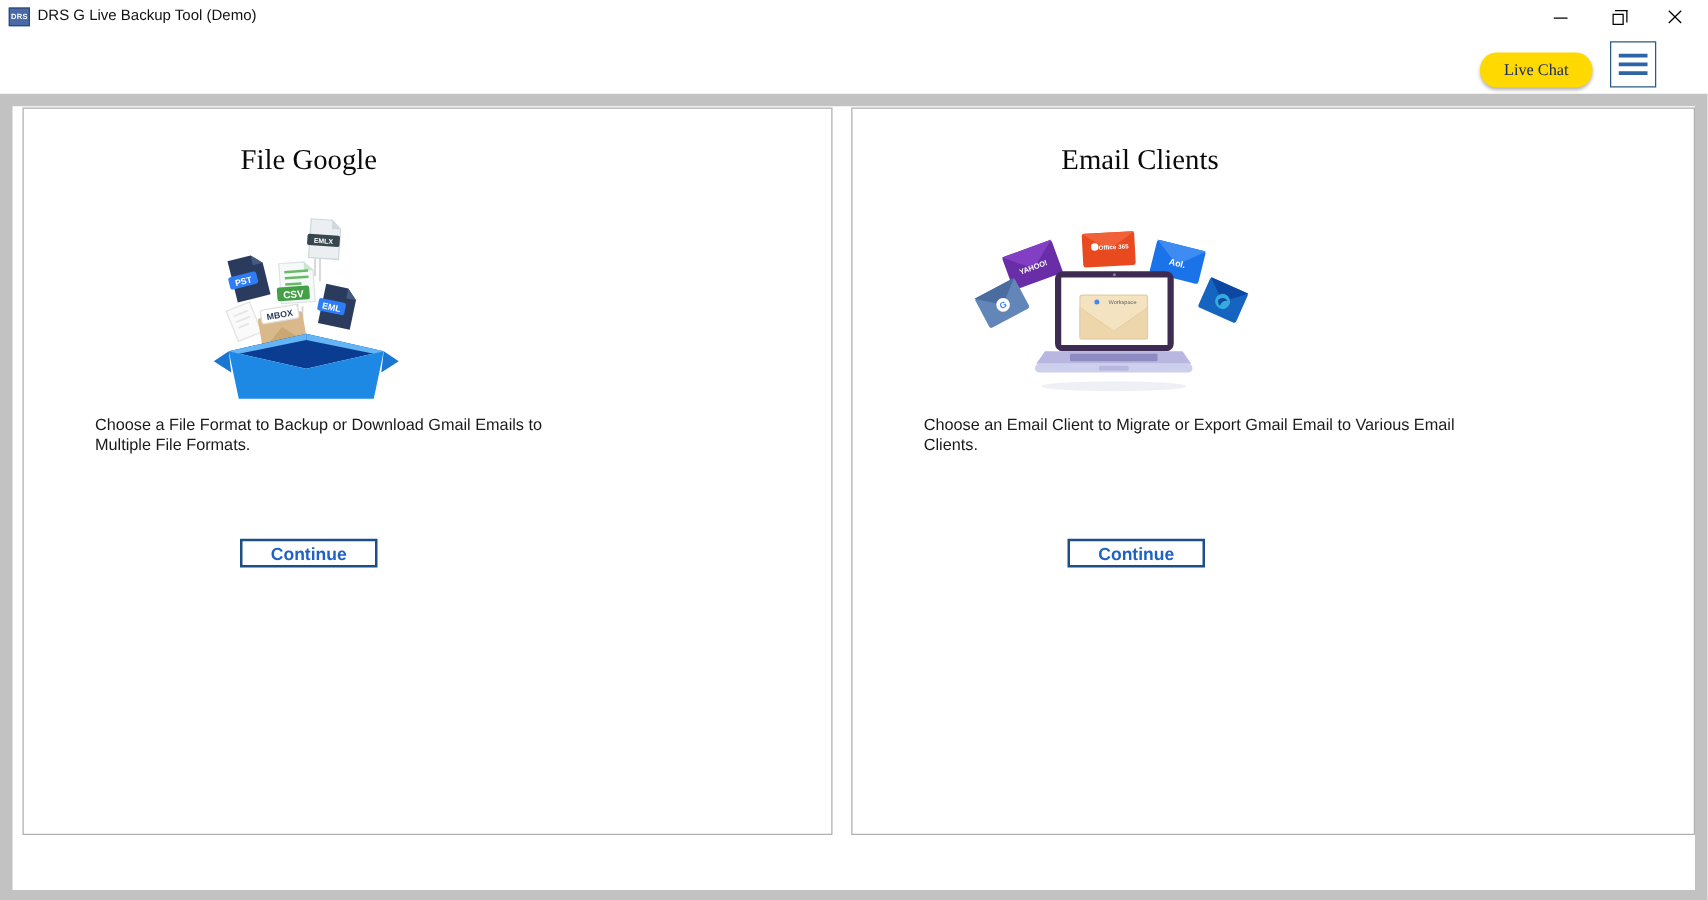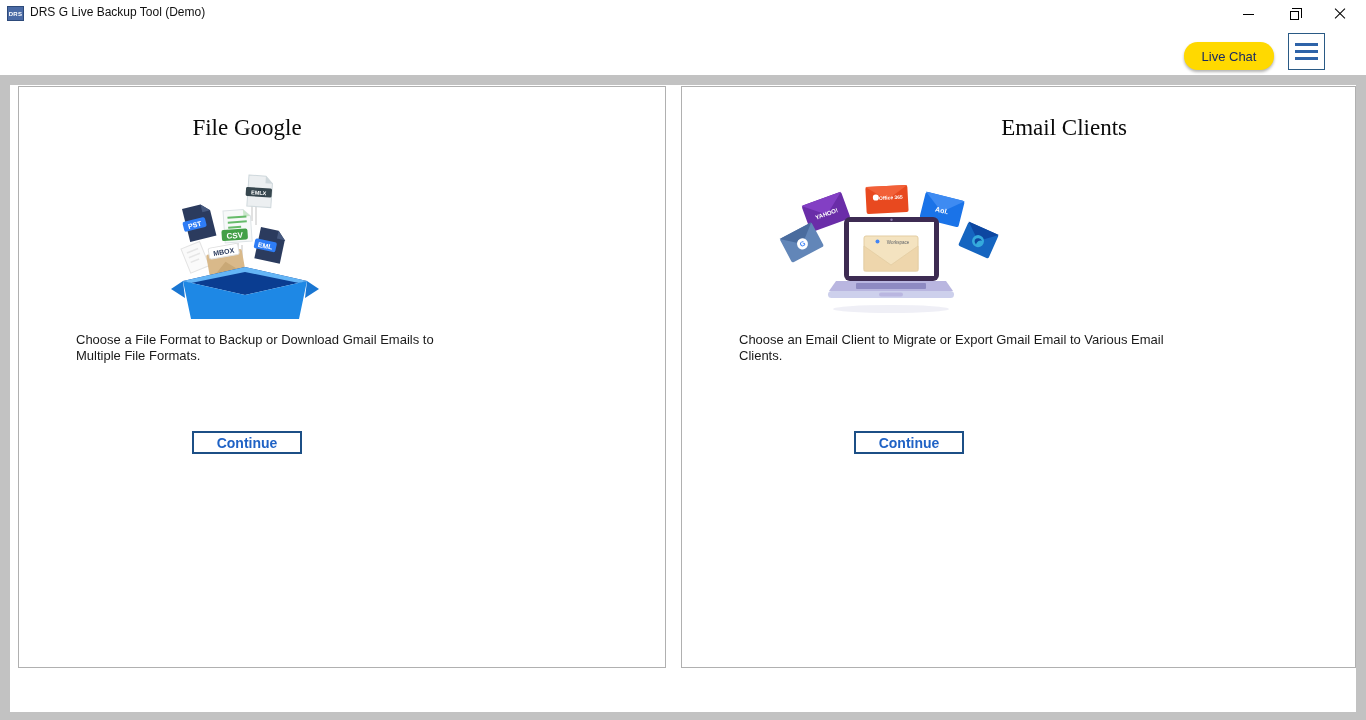--- a/index.html
+++ b/index.html
@@ -28,38 +28,38 @@
   
   .header { position:absolute; left:0; top:28px; width:1366px; height:47px; background:#fff; }
   .banner { position:absolute; left:8px; top:8px; width:1012px; height:37px; background:#fdfdff;
             border:1px solid #e3e3f6; border-radius:8px;
             box-shadow:0 1px 5px rgba(130,130,225,.55);
             display:flex; align-items:center; padding-left:10px;
             font-size:17px; color:#0b55b4; }
   .live-chat { position:absolute; left:1184px; top:14px; width:90px; height:28px; border-radius:13.5px;
                background:#ffd900; color:#1a2b63; font-size:13px; border:none; cursor:pointer;
                display:flex; align-items:center; justify-content:center;
-               box-shadow:0 2px 3px rgba(0,0,0,.3); }
+               box-shadow:0 2px 3px rgba(0,0,0,.3);font-family:Liberation Serif, serif; }
   .menu-btn { position:absolute; left:1288px; top:5px; width:37px; height:37px; background:#fff;
               border:1px solid #2a5a85; cursor:pointer;
               display:flex; flex-direction:column; align-items:center; justify-content:center; gap:4px; }
   .menu-btn span { width:23px; height:3px; background:#2e63a8; }
 
   
   .main-frame { position:absolute; left:0; top:75px; width:1366px; height:645px; background:#c2c2c2; }
   .main-inner { position:absolute; left:10px; top:10px; width:1346px; height:627px; background:#fff; }
 
   .panel { position:absolute; top:1px; height:582px; background:#fff; border:1px solid #b0b0b0; }
   .panel-left  { left:8px;   width:648px; }
   .panel-right { left:671px; width:675px; }
 
   .panel-title { position:absolute; top:28px; font-family:"Liberation Serif", serif;
                  font-size:23px; color:#0a0a0a; text-align:center; }
   .panel-left  .panel-title { left:28px; width:400px; }
-  .panel-right .panel-title { left:15px; width:430px;text-align:right; }
+  .panel-right .panel-title { left:15px; width:430px; }
 
   .illustration { position:absolute; }
   .panel-left  .illustration { left:148px; top:82px; width:160px; height:152px; }
   .panel-right .illustration { left:94px;  top:88px; width:230px; height:140px; }
 
   .panel-desc { position:absolute; left:57px; top:245px; font-size:13px; line-height:16px; color:#1a1a1a; }
   .panel-left  .panel-desc { width:378px; }
   .panel-right .panel-desc { width:452px; }
 
   .continue-btn { position:absolute; top:344px; width:110px; height:23px; background:#fff;

